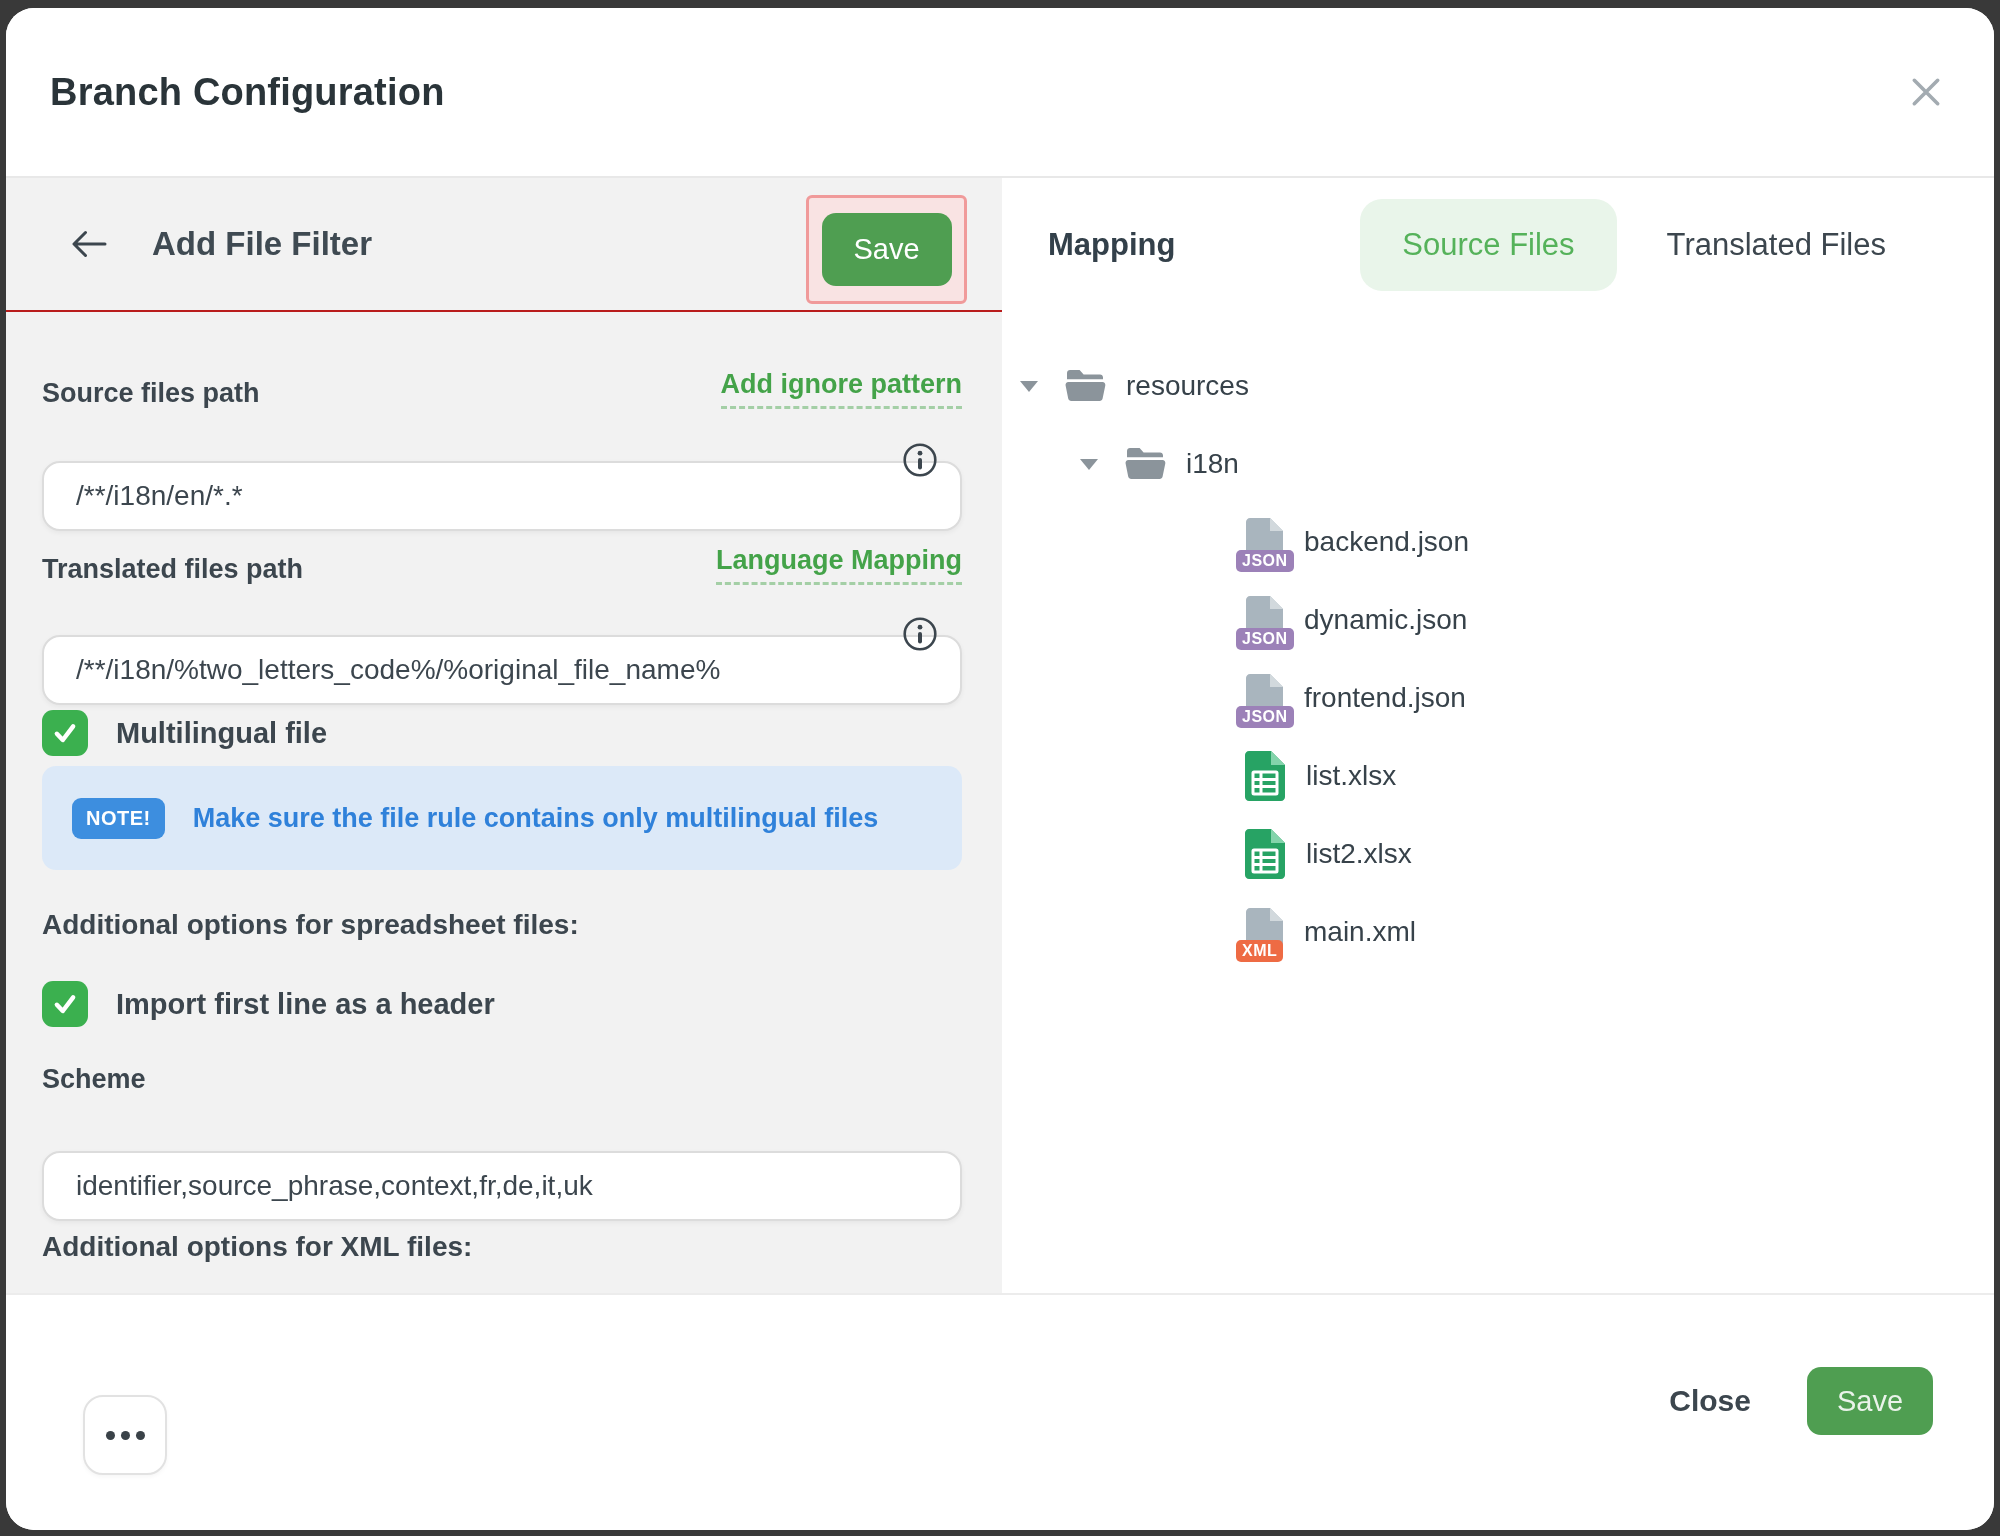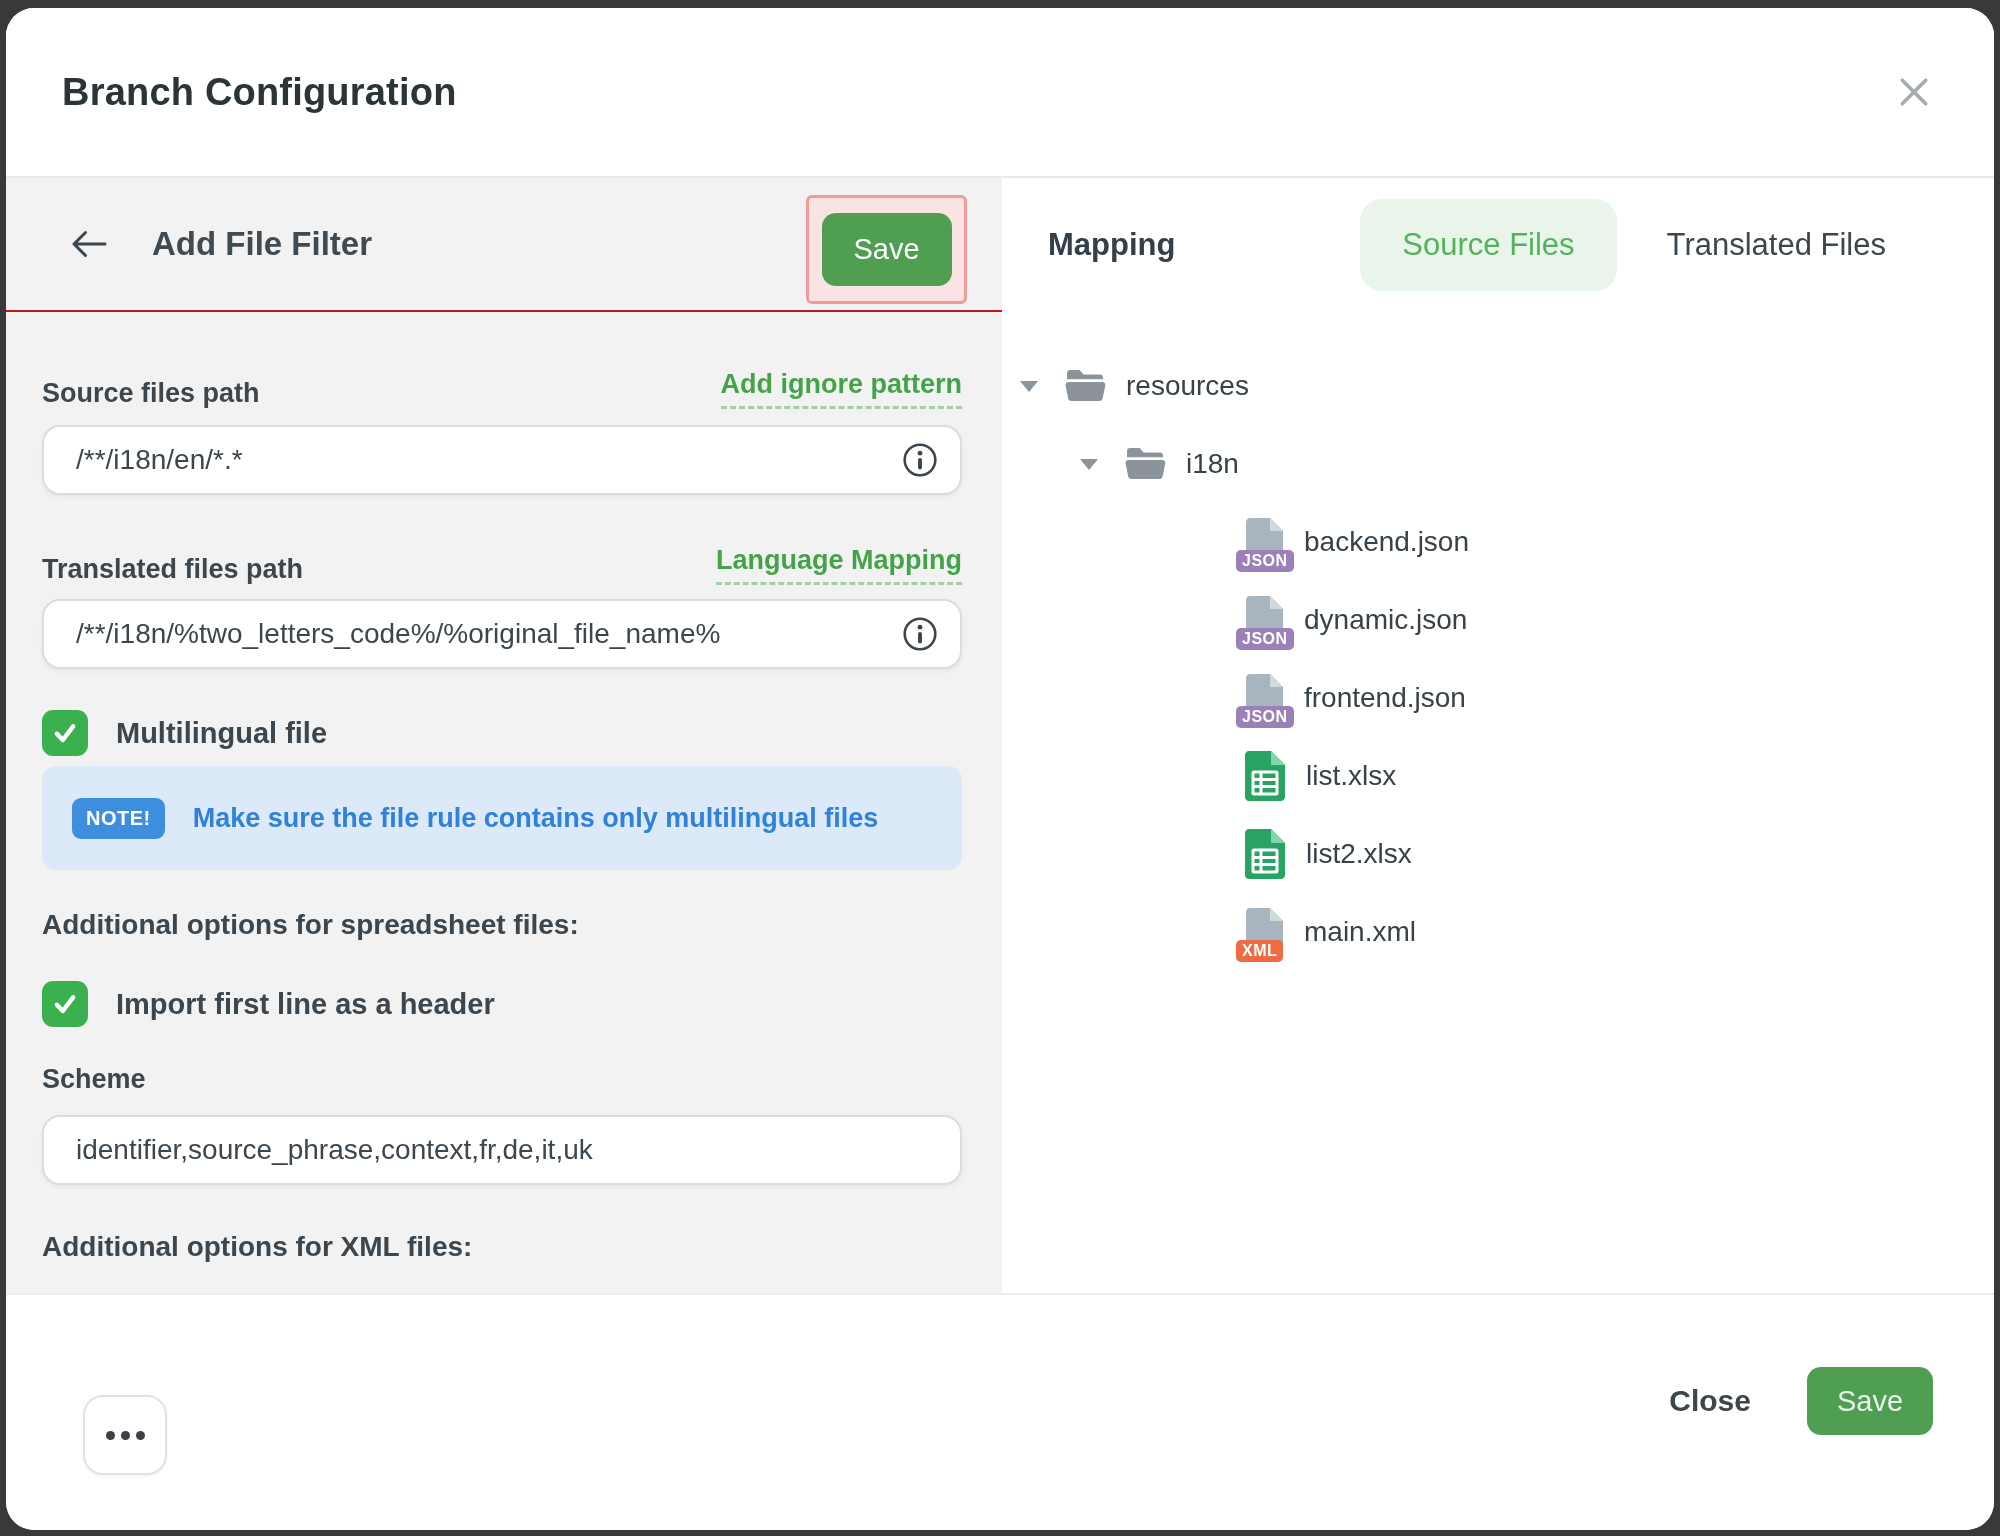--- a/index.html
+++ b/index.html
@@ -12,21 +12,21 @@
     position: relative;
   }
   .modal {
     position:absolute; left:6px; top:8px; width:1988px; height:1522px;
     background:#fff; border-radius:28px; overflow:hidden;
   }
   
   .modal-header {
     position:absolute; left:0; top:0; width:100%; height:170px;
     background:#fff; border-bottom:2px solid #e8e8e8;
-    display:flex; align-items:center; padding:0 56px;
+    display:flex; align-items:center; padding:0 44px;
   }
   .modal-title { font-size:38px; font-weight:600; color:#2a3439; letter-spacing:.2px; }
   .modal-close { margin-left:auto; width:48px; height:48px; display:flex; align-items:center; justify-content:center; cursor:pointer; background:none; border:none; }
   
   .subheader { position:absolute; left:0; top:170px; width:100%; height:134px; display:flex; }
   .subheader-left {
     width:996px; height:100%; background:var(--panel-gray,#f2f2f2);
     border-bottom:2px solid #b91c1c; position:relative;
     display:flex; align-items:center;
   }
@@ -62,20 +62,21 @@
   .field-label { font-size:27px; font-weight:600; color:#3c464e; }
   .green-link {
     margin-left:auto; font-size:27px; font-weight:600; color:var(--accent-green,#44a349);
     text-decoration:none; border-bottom:3px dashed rgba(68,163,73,.45); padding-bottom:6px; cursor:pointer;
   }
   .text-input-wrap { position:absolute; left:36px; right:40px; height:70px; }
   .text-input {
     width:100%; height:100%; background:#fff; border:2px solid #dcdcdc; border-radius:18px;
     font-size:28px; color:#3c464e; font-family:inherit; padding:0 70px 0 32px;
     box-shadow:0 2px 5px rgba(0,0,0,.05);
+    margin-top:36px;
   }
   .input-info { position:absolute; right:24px; top:17px; width:36px; height:36px; color:#3c464e; }
   .check-row { display:flex; align-items:center; gap:28px; }
   .checkbox {
     width:46px; height:46px; border-radius:11px; background:var(--checkbox-green,#3bb04f);
     display:flex; align-items:center; justify-content:center; cursor:pointer; flex:none;
   }
   .check-label { font-size:29px; font-weight:600; color:#3c464e; }
   .note-box {
     position:absolute; left:36px; right:40px; height:104px;

